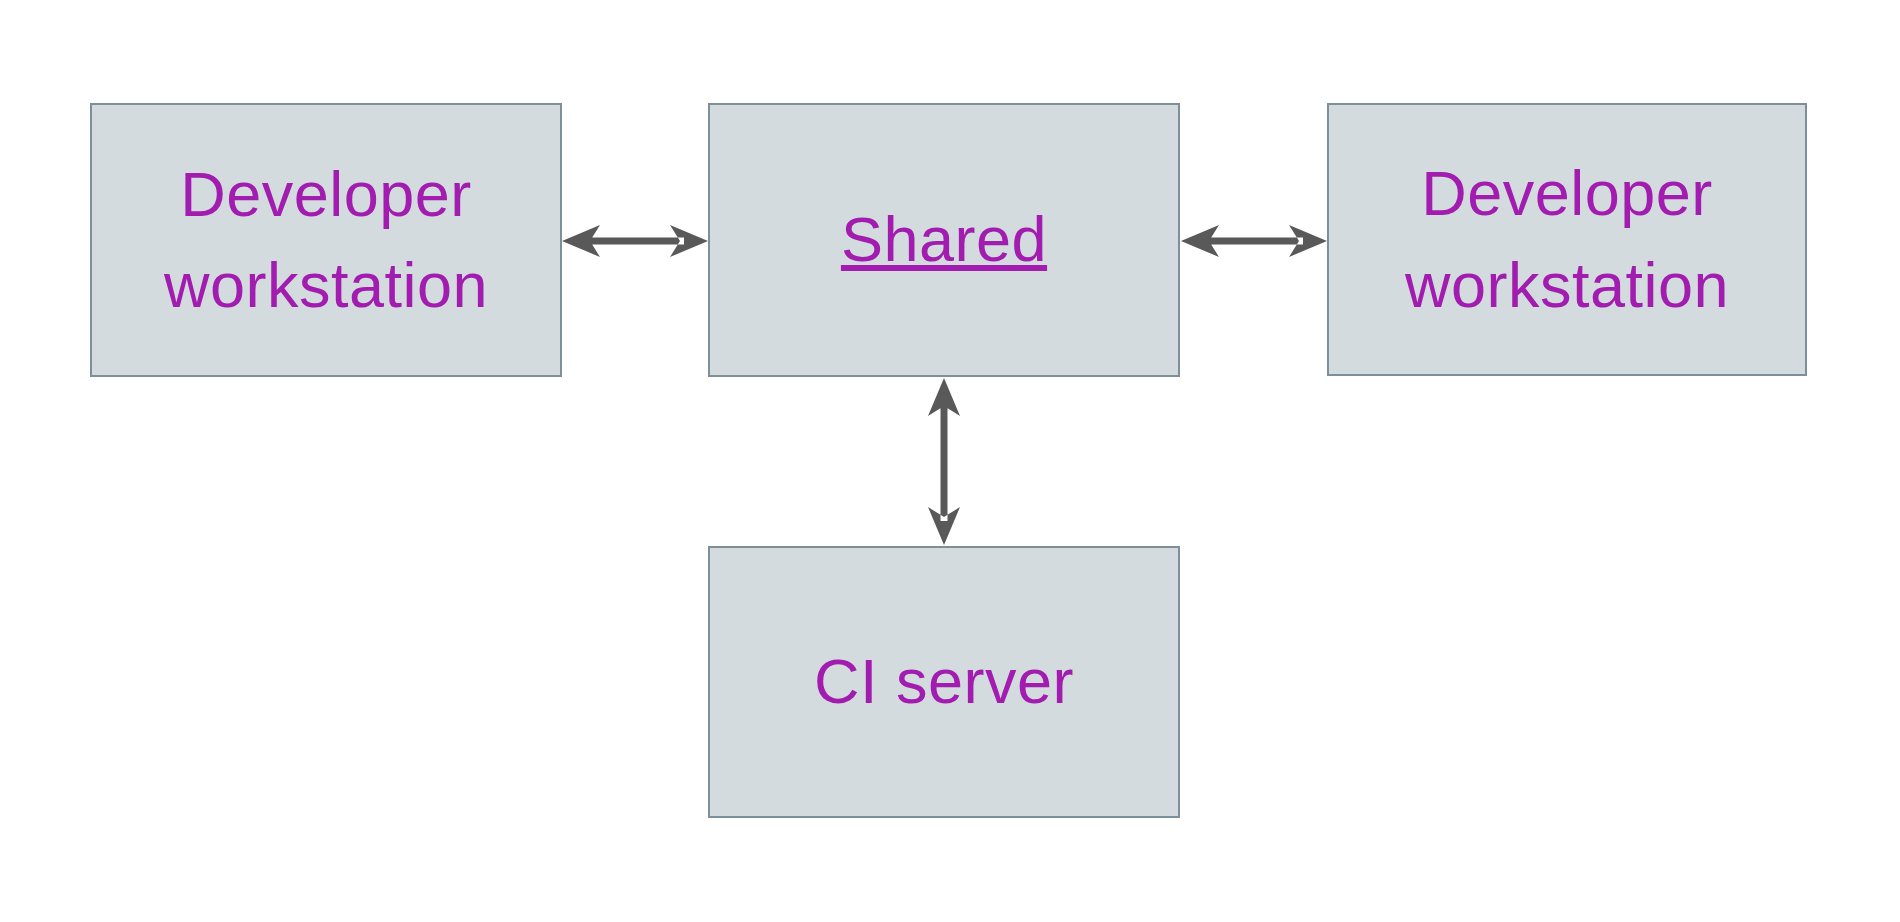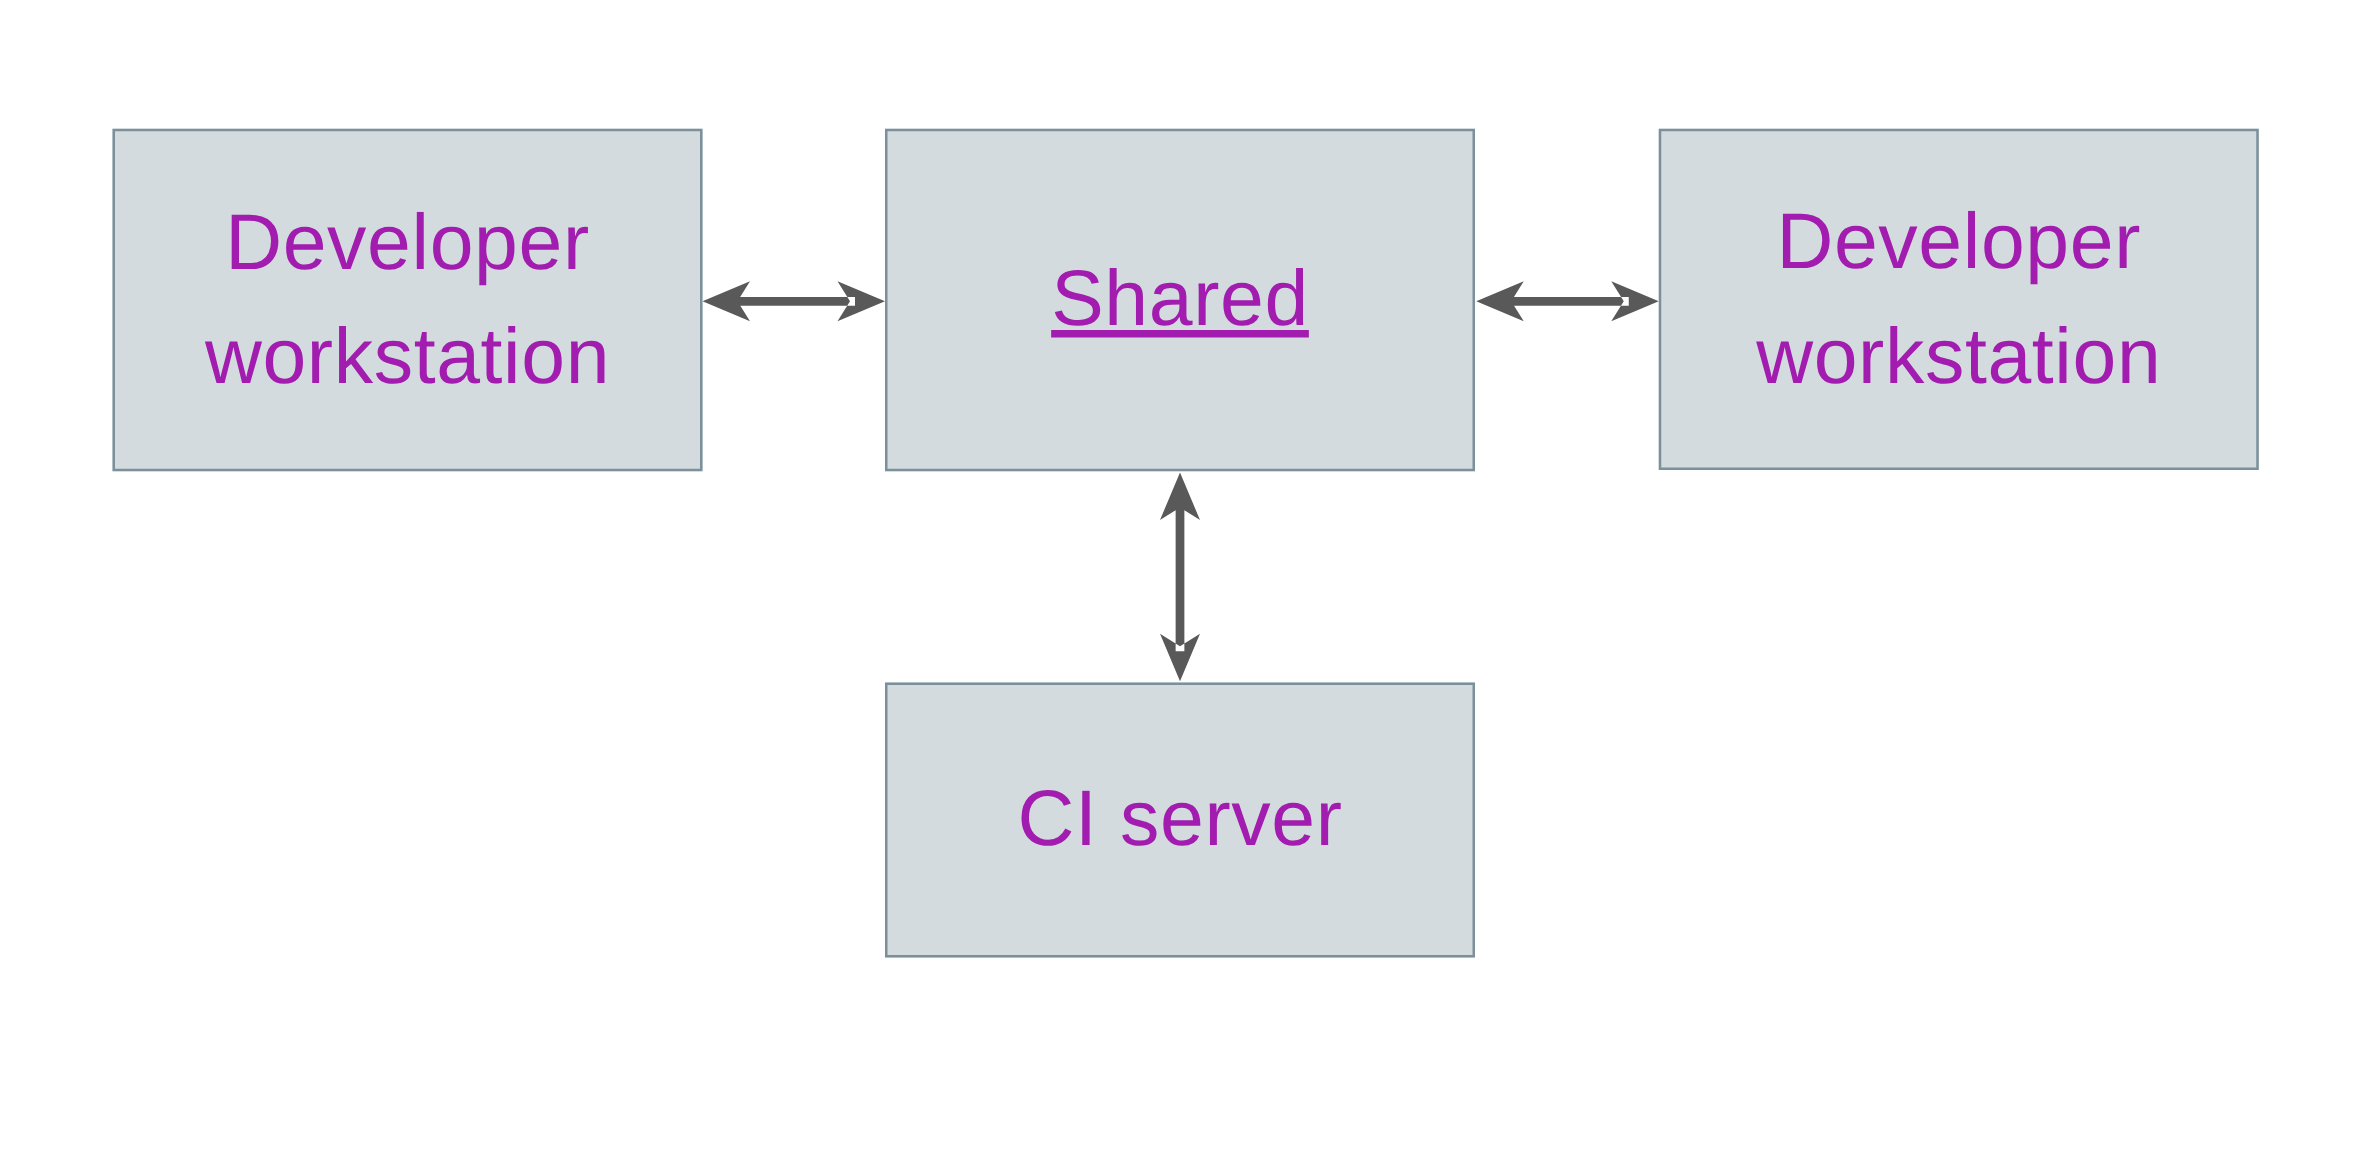--- a/index.html
+++ b/index.html
@@ -30,21 +30,21 @@
     line-height: 1.45;
     letter-spacing: 0.5px;
   }
   .node .line {
     display: block;
     white-space: nowrap;
   }
   .node-left   { left: 90px;   top: 103px; width: 472px; height: 274px; }
   .node-center { left: 708px;  top: 103px; width: 472px; height: 274px; text-decoration: underline; }
   .node-right  { left: 1327px; top: 103px; width: 480px; height: 273px; }
-  .node-bottom { left: 708px;  top: 546px; width: 472px; height: 220px; }
+  .node-bottom { left: 708px;  top: 546px; width: 472px; height: 272px; }
   .arrow {
     position: absolute;
     display: block;
   }
   .arrow-h1 { left: 562px;  top: 219px; }
   .arrow-h2 { left: 1181px; top: 219px; }
   .arrow-v  { left: 922px;  top: 378px; }
 </style>
 </head>
 <body>

